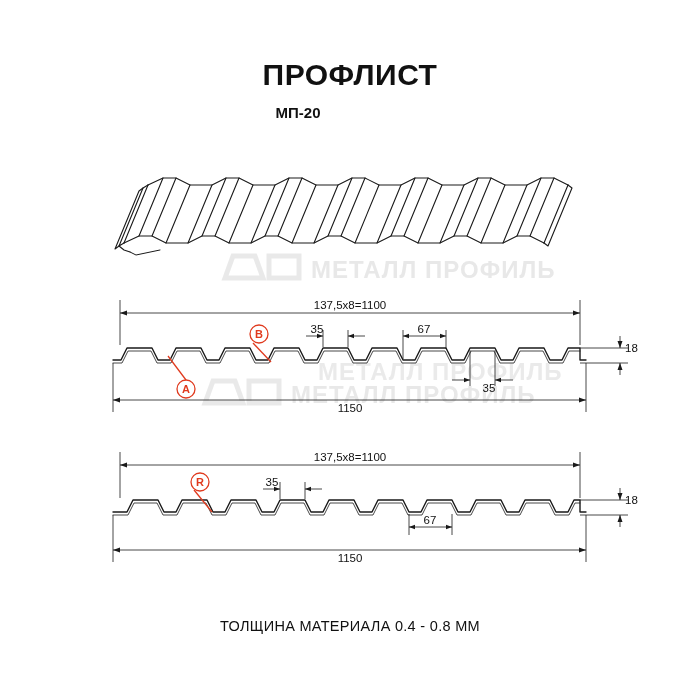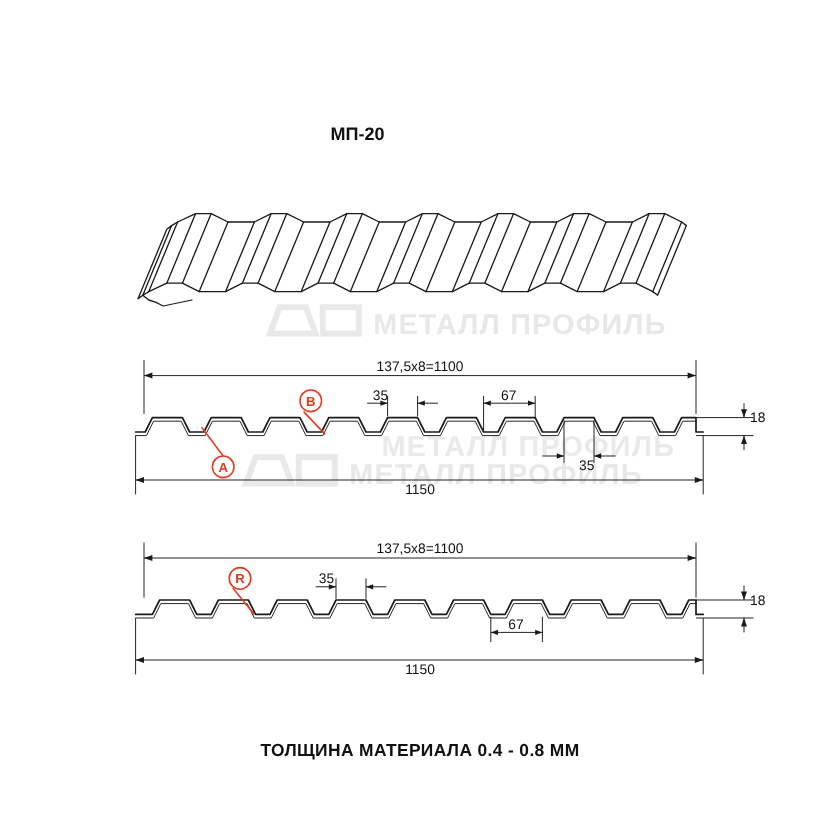--- a/index.html
+++ b/index.html
@@ -41,41 +41,42 @@
     font-weight: bold;
     color: #111111;
   }
   .footnote {
     position: absolute;
     top: 618px;
     left: 0;
     width: 700px;
     text-align: center;
     font-size: 14.5px;
-    font-weight: bold;
+    font-weight: normal;
     letter-spacing: 0.3px;
     color: #111111;
   }
   svg.drawing {
     position: absolute;
     top: 0;
     left: 0;
   }
   .wm-text {
     font-family: "Liberation Sans", sans-serif;
     font-weight: bold;
     fill: #e4e4e4;
     letter-spacing: 1px;
   }
 </style>
 </head>
 <body>
 
 <div class="page">
 
+  <div class="title">ПРОФЛИСТ</div>
   <div class="subtitle">МП-20</div>
 
   <svg class="drawing" width="700" height="700" viewBox="0 0 700 700">
 
     <g opacity="0.85">
 
       <g transform="translate(225,250)">
         <g transform="translate(0,0)">
           <path d="M0,28 L8,6 L30,6 L38,28 Z" fill="none" stroke="#e6e6e6" stroke-width="5"></path>
           <rect x="44" y="6" width="30" height="22" fill="none" stroke="#e6e6e6" stroke-width="5"></rect>

